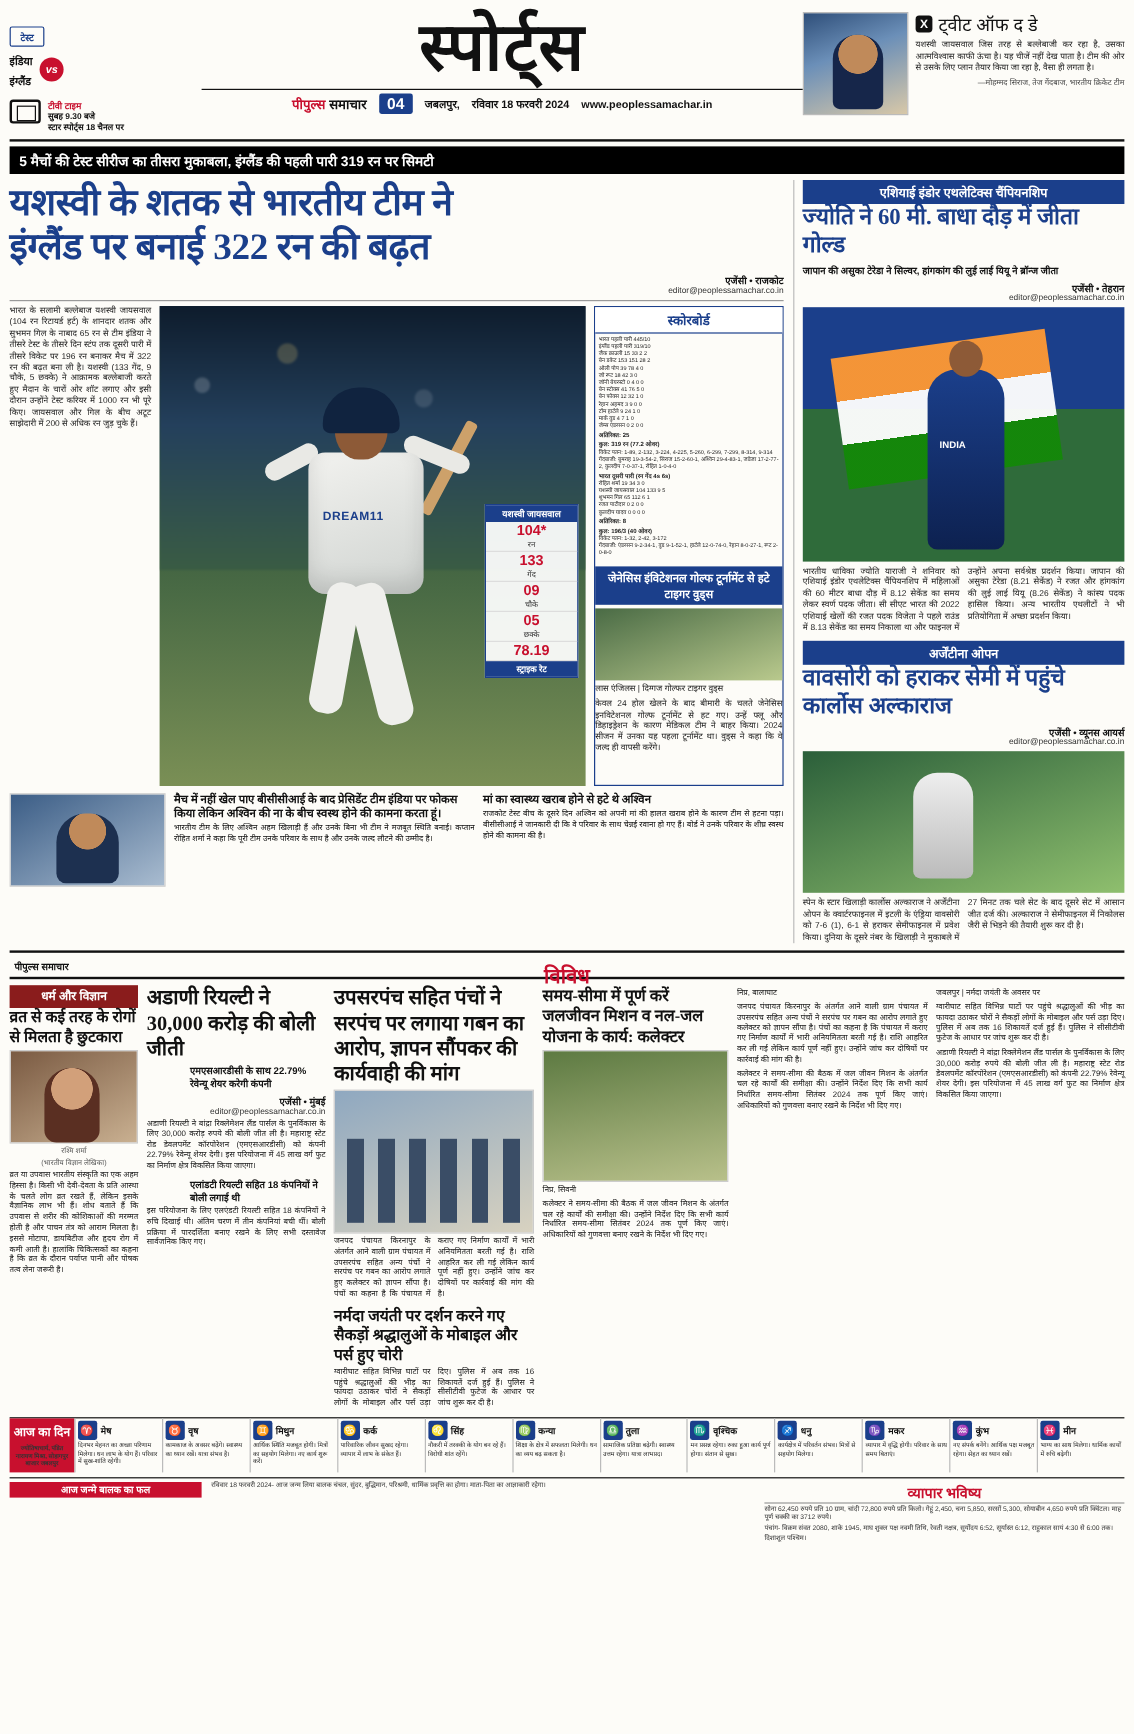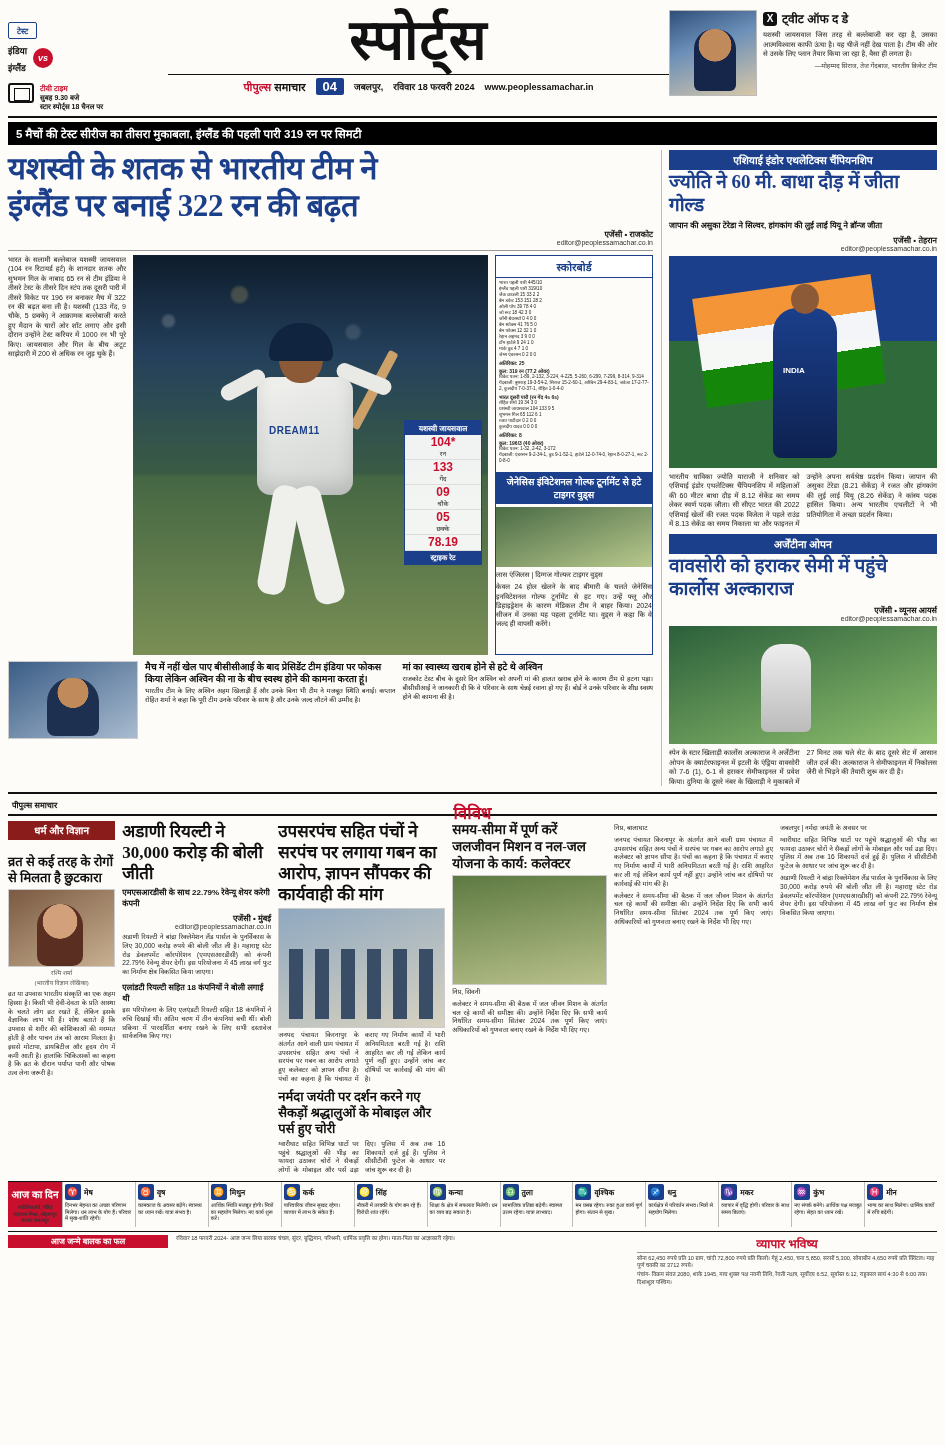--- a/index.html
+++ b/index.html
@@ -59,21 +59,21 @@
   .mh-photo:after{
     content:""; position:absolute; left:24px; top:18px; width:42px; height:62px;
     border-radius:20px 20px 6px 6px; background: radial-gradient(circle at 50% 26%, #c08a5a 0 32%, #16264a 33% 100%);
   }
   .tweet-box { flex: 1; }
   .tweet-head { display: flex; align-items: center; gap: 5px; }
   .x-logo {
     width: 14px; height: 14px; background: #111; color: #fff; font-size: 10px; font-weight: bold;
     display: inline-flex; align-items: center; justify-content: center; border-radius: 3px;
   }
-  .tweet-title { font-size: 12px; font-weight: bold; }
+  .tweet-title { font-size: 15px; font-weight: normal; }
   .tweet-body { font-size: 7px; line-height: 9.5px; text-align: justify; margin-top: 3px; color: #222; }
   .tweet-author { font-size: 6.5px; text-align: right; margin-top: 2px; color: #444; }
 
   
   .banner {
     background: #000000; color: #fff; font-size: 11.5px; font-weight: bold;
     padding: 4px 8px; margin-top: 4px;
   }
 
   
@@ -173,21 +173,21 @@
   .lg-col { }
   .lg-1 { width:108px; }
   .lg-2 { width:150px; }
   .lg-3 { width:168px; }
   .lg-4 { width:156px; }
   .lg-5 { width:160px; }
   .lg-6 { width:158px; }
   .dharam-badge { background:#8a1c1c; color:#fff; font-size:10px; font-weight:bold; text-align:center; padding:3px; line-height:13px;}
   .lg-head { font-family:"Liberation Serif", serif; font-weight:bold; line-height:19px; font-size:15px; color:#111;}
   .lg-head.big { font-size:17px; line-height:21px; color:#111;}
-  .lg-sub { font-size:8px; font-weight:bold; margin-top:2px;}
+  .lg-sub { font-size:8px; font-weight:bold; margin-top:2px;margin-left:36px;}
   .lg-body { font-size:6.6px; line-height:8.8px; text-align:justify; margin-top:3px; color:#222;}
   .lg-body.two { column-count:2; column-gap:6px; }
   .lg-photo { width:100%; height:92px; background:linear-gradient(150deg,#7a5a42,#c9b091); border:1px solid #ccc; margin-top:3px; position:relative;}
   .lg-photo.face:after{content:"";position:absolute;left:28px;top:14px;width:46px;height:62px;border-radius:22px 22px 10px 10px;background:radial-gradient(circle at 50% 28%,#d2a07a 0 34%,#5a2f22 35% 100%);}
   .lg-photo.group { background:linear-gradient(160deg,#8fa8c0,#d8d2c0); height:120px;}
   .lg-photo.group:after{content:"";position:absolute;left:10px;top:40px;right:10px;height:70px;
      background: repeating-linear-gradient(90deg,#3a4d66 0 14px, transparent 14px 26px);}
   .lg-photo.forest { background:linear-gradient(170deg,#5d7a42,#b8c08a); height:110px;}
   .caption { font-size:6px; color:#555; margin-top:2px;}
 
@@ -440,21 +440,21 @@
     <div class="logo-sm">पीपुल्स समाचार</div>
     <div class="vtitle">विविध</div>
     <div class="spacer"></div>
   </div>
 
   <div class="lower-grid">
 
     <div class="lg-col lg-1">
       <div class="dharam-badge">धर्म और
 विज्ञान</div>
-      <div class="lg-head" style="font-size:13px;line-height:16px;margin-top:14px;">व्रत से कई तरह के रोगों से मिलता है छुटकारा</div>
+      <div class="lg-head" style="font-size:13px;line-height:16px;margin-top:0;">व्रत से कई तरह के रोगों से मिलता है छुटकारा</div>
       <div class="lg-photo face" style="height:78px;"></div>
       <div class="caption" style="text-align:center;">रश्मि शर्मा</div>
       <div class="caption" style="text-align:center;">(भारतीय विज्ञान लेखिका)</div>
       <div class="lg-body">व्रत या उपवास भारतीय संस्कृति का एक अहम हिस्सा है। किसी भी देवी-देवता के प्रति आस्था के चलते लोग व्रत रखते हैं, लेकिन इसके वैज्ञानिक लाभ भी हैं। शोध बताते हैं कि उपवास से शरीर की कोशिकाओं की मरम्मत होती है और पाचन तंत्र को आराम मिलता है। इससे मोटापा, डायबिटीज और हृदय रोग में कमी आती है। हालांकि चिकित्सकों का कहना है कि व्रत के दौरान पर्याप्त पानी और पोषक तत्व लेना जरूरी है।</div>
     </div>
 
     <div class="lg-col lg-2">
       <div class="lg-head big">अडाणी रियल्टी ने 30,000 करोड़ की बोली जीती</div>
       <div class="lg-sub">एमएसआरडीसी के साथ 22.79% रेवेन्यू शेयर करेगी कंपनी</div>
       <div class="byline">

